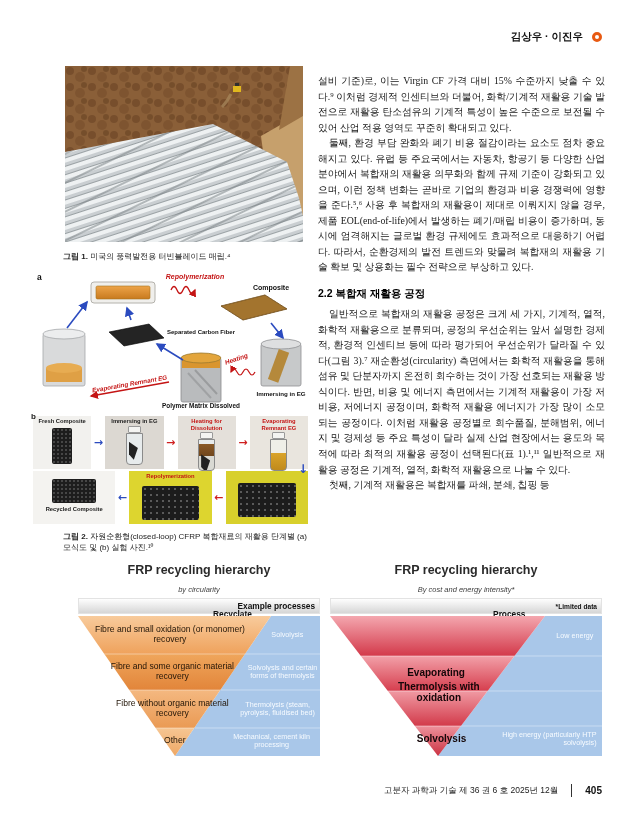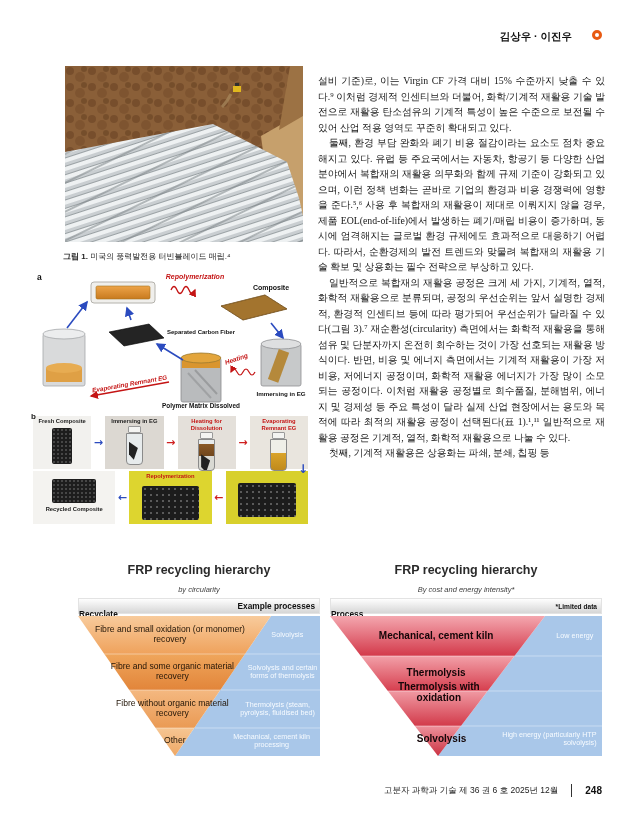--- a/index.html
+++ b/index.html
@@ -1,20 +1,20 @@
 <!DOCTYPE html>
 <html><head>
 <meta charset="utf-8">
 <style>
   html,body{margin:0;padding:0;background:#888;}
   .page{position:relative;width:622px;height:830px;background:#ffffff;margin:0 auto;overflow:hidden;
         font-family:"Liberation Serif",serif;color:#1a1a1a;}
 
   
-  .hdr{position:absolute;top:30px;right:20px;display:flex;gap:20px;}
+  .hdr{position:absolute;top:30px;right:20px;display:flex;align-items:center;gap:9px;}
   .hdr .authors{font-family:"Liberation Sans",sans-serif;font-weight:bold;font-size:10.5px;color:#111;}
   .hdr .mark{width:4px;height:4px;border:3px solid #e85a12;border-radius:50%;}
 
   
   .fig1{position:absolute;top:66px;left:65px;width:238px;height:176px;}
 
   
   .cap{font-family:"Liberation Sans",sans-serif;font-size:8px;line-height:1.4;color:#222;}
   .cap b{font-weight:bold;}
   .cap1{position:absolute;top:251px;left:63px;width:242px;}
@@ -51,21 +51,21 @@
   .rcol p{margin:0;}
   .rcol p.ind{text-indent:11px;}
   .rcol h3{font-family:"Liberation Sans",sans-serif;font-size:10.5px;margin:10px 0 5px 0;color:#000;}
 
   
   .panel{position:absolute;top:563px;}
   .panel.lp{left:78px;width:242px;} .panel.rp{left:330px;width:272px;}
   .p-title{text-align:center;font-family:Liberation Sans, sans-serif;font-weight:600;font-size:12.5px;color:#2a2a2a;}
   .p-sub{text-align:center;font-family:"Liberation Sans",sans-serif;font-style:italic;font-size:7.5px;color:#3d3d3d;margin-top:8px;}
   .p-head{position:relative;height:14px;background:linear-gradient(#fefefe,#d6d6d6);border:1px solid #e3e3e3;margin-top:4px;}
-  .p-head .c1{position:absolute;left:0;width:72%;top:10px;text-align:left;font-family:"Liberation Sans",sans-serif;font-weight:bold;font-size:8.3px;color:#111;}
+  .p-head .c1{position:absolute;left:0;width:72%;top:10px;text-align:right;font-family:"Liberation Sans",sans-serif;font-weight:bold;font-size:8.3px;color:#111;}
   .p-head .c2{position:absolute;right:4px;top:2px;font-family:"Liberation Sans",sans-serif;font-weight:bold;font-size:8.3px;color:#111;}
   .panel.rp .p-head .c2{font-size:6.6px;top:3.5px;}
   .p-body{position:relative;height:140px;margin-top:2px;}
   .p-body svg{position:absolute;inset:0;}
   .lbl,.note{position:absolute;display:flex;align-items:center;justify-content:center;text-align:center;
              font-family:"Liberation Sans",sans-serif;line-height:1.15;}
   .lp .lbl{font-size:8.6px;color:#221507;}
   .rp .lbl{font-size:10px;font-weight:600;color:#140608;}
   .note{font-size:7.2px;color:#f7fbff;}
   .note.ralign{justify-content:flex-end;text-align:right;}
@@ -240,26 +240,30 @@
           <div class="sheet"></div>
         </div>
         <span class="arr red">←</span>
         <div class="tile" style="background:#d8d02c">
           <div class="sheet" style="margin-top:10px"></div>
         </div>
       </div>
     </div>
   </div>
 
+  <div class="cap cap2">
+    <b>그림 2.</b><span> 자원순환형(closed-loop) CFRP 복합재료의 재활용 단계별 (a) 모식도 및 (b) 실험 사진.¹⁰</span>
+  </div>
 
   <div class="rcol">
     <p>설비 기준)로, 이는 Virgin CF 가격 대비 15% 수준까지 낮출 수 있다.⁹ 이처럼 경제적 인센티브와 더불어, 화학/기계적 재활용 기술 발전으로 재활용 탄소섬유의 기계적 특성이 높은 수준으로 보전될 수 있어 산업 적용 영역도 꾸준히 확대되고 있다.</p>
     <p class="ind">둘째, 환경 부담 완화와 폐기 비용 절감이라는 요소도 점차 중요해지고 있다. 유럽 등 주요국에서는 자동차, 항공기 등 다양한 산업 분야에서 복합재의 재활용 의무화와 함께 규제 기준이 강화되고 있으며, 이런 정책 변화는 곧바로 기업의 환경과 비용 경쟁력에 영향을 준다.⁵,⁶ 사용 후 복합재의 재활용이 제대로 이뤄지지 않을 경우, 제품 EOL(end-of-life)에서 발생하는 폐기/매립 비용이 증가하며, 동시에 엄격해지는 글로벌 환경 규제에도 효과적으로 대응하기 어렵다. 따라서, 순환경제의 발전 트렌드와 맞물려 복합재의 재활용 기술 확보 및 상용화는 필수 전략으로 부상하고 있다.</p>
+    <h3>2.2 복합재 재활용 공정</h3>
     <p class="ind">일반적으로 복합재의 재활용 공정은 크게 세 가지, 기계적, 열적, 화학적 재활용으로 분류되며, 공정의 우선순위는 앞서 설명한 경제적, 환경적 인센티브 등에 따라 평가되어 우선순위가 달라질 수 있다(그림 3).⁷ 재순환성(circularity) 측면에서는 화학적 재활용을 통해 섬유 및 단분자까지 온전히 회수하는 것이 가장 선호되는 재활용 방식이다. 반면, 비용 및 에너지 측면에서는 기계적 재활용이 가장 저비용, 저에너지 공정이며, 화학적 재활용 에너지가 가장 많이 소모되는 공정이다. 이처럼 재활용 공정별로 회수품질, 분해범위, 에너지 및 경제성 등 주요 특성이 달라 실제 산업 현장에서는 용도와 목적에 따라 최적의 재활용 공정이 선택된다(표 1).¹,¹¹ 일반적으로 재활용 공정은 기계적, 열적, 화학적 재활용으로 나눌 수 있다.</p>
-    <p class="ind">첫째, 기계적 재활용은 상용화는 파쇄, 분쇄, 칩핑 등</p>
+    <p class="ind">첫째, 기계적 재활용은 복합재를 파쇄, 분쇄, 칩핑 등</p>
   </div>
 
   <div class="panel lp">
     <div class="p-title">FRP recycling hierarchy</div>
     <div class="p-sub">by circularity</div>
     <div class="p-head">
       <span class="c1">Recyclate</span>
       <span class="c2">Example processes</span>
     </div>
     <div class="p-body">
@@ -355,29 +359,28 @@
           <rect x="0" y="40" width="272" height="35" fill="url(#r2)"></rect>
           <rect x="0" y="75" width="272" height="35" fill="url(#r3)"></rect>
           <rect x="0" y="110" width="272" height="30" fill="url(#r4)"></rect>
           <g stroke="#ffffff" stroke-opacity="0.45" stroke-width="1">
             <line x1="0" y1="40" x2="272" y2="40"></line>
               <line x1="0" y1="75" x2="272" y2="75"></line>
               <line x1="0" y1="110" x2="272" y2="110"></line>
           </g>
         </g>
       </svg>
-      <div class="lbl" style="left:8%;width:62%;top:4px;height:32px">Mechanical, cement kiln</div>
-      <div class="lbl" style="left:14%;width:50%;top:42px;height:30px">Thermolysis</div>
+      <div class="lbl" style="left:14%;width:50%;top:42px;height:30px">Evaporating</div>
       <div class="lbl" style="left:18%;width:44%;top:61px;height:30px">Thermolysis with oxidation</div>
       <div class="lbl" style="left:24%;width:34%;top:110px;height:26px">Solvolysis</div>
       <div class="note" style="left:82%;width:16%;top:4px;height:32px">Low energy</div>
       <div class="note ralign" style="left:55%;width:43%;top:110px;height:26px">High energy (particularly HTP solvolysis)</div>
     </div>
   </div>
 
 
   <div class="foot">
     <span class="j">고분자 과학과 기술  제 36 권 6 호 2025년 12월</span>
     <span class="sep"></span>
-    <span class="pg">248</span>
+    <span class="pg">405</span>
   </div>
 
 </div>
 
 </body></html>

